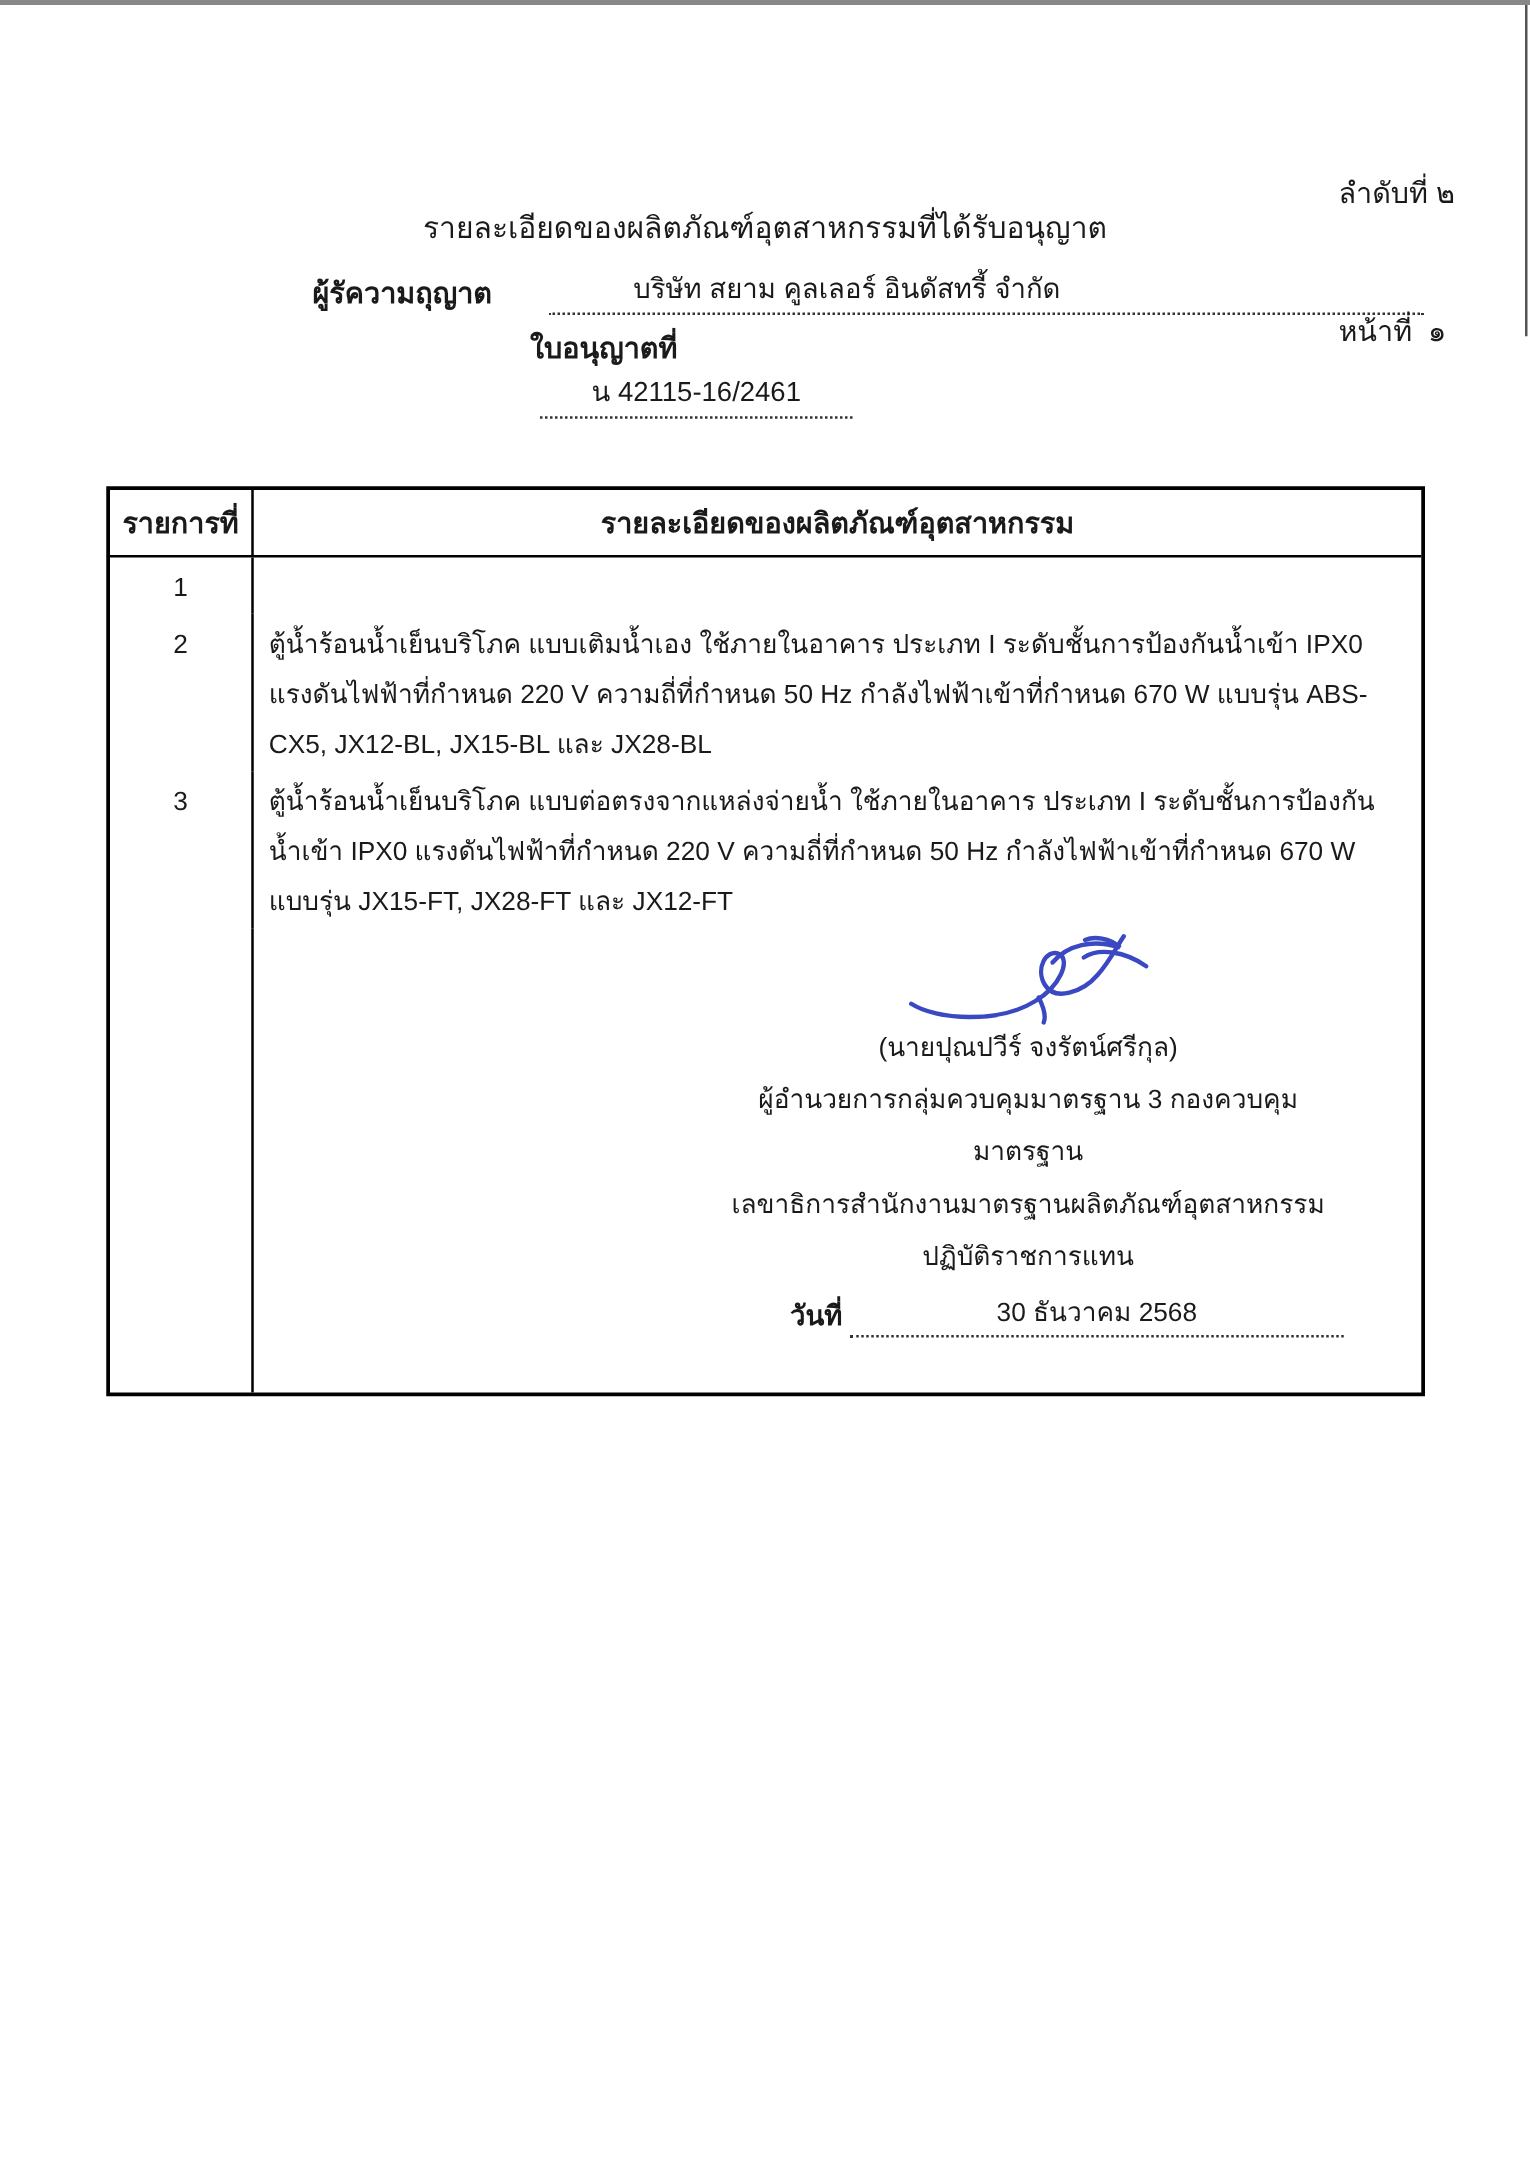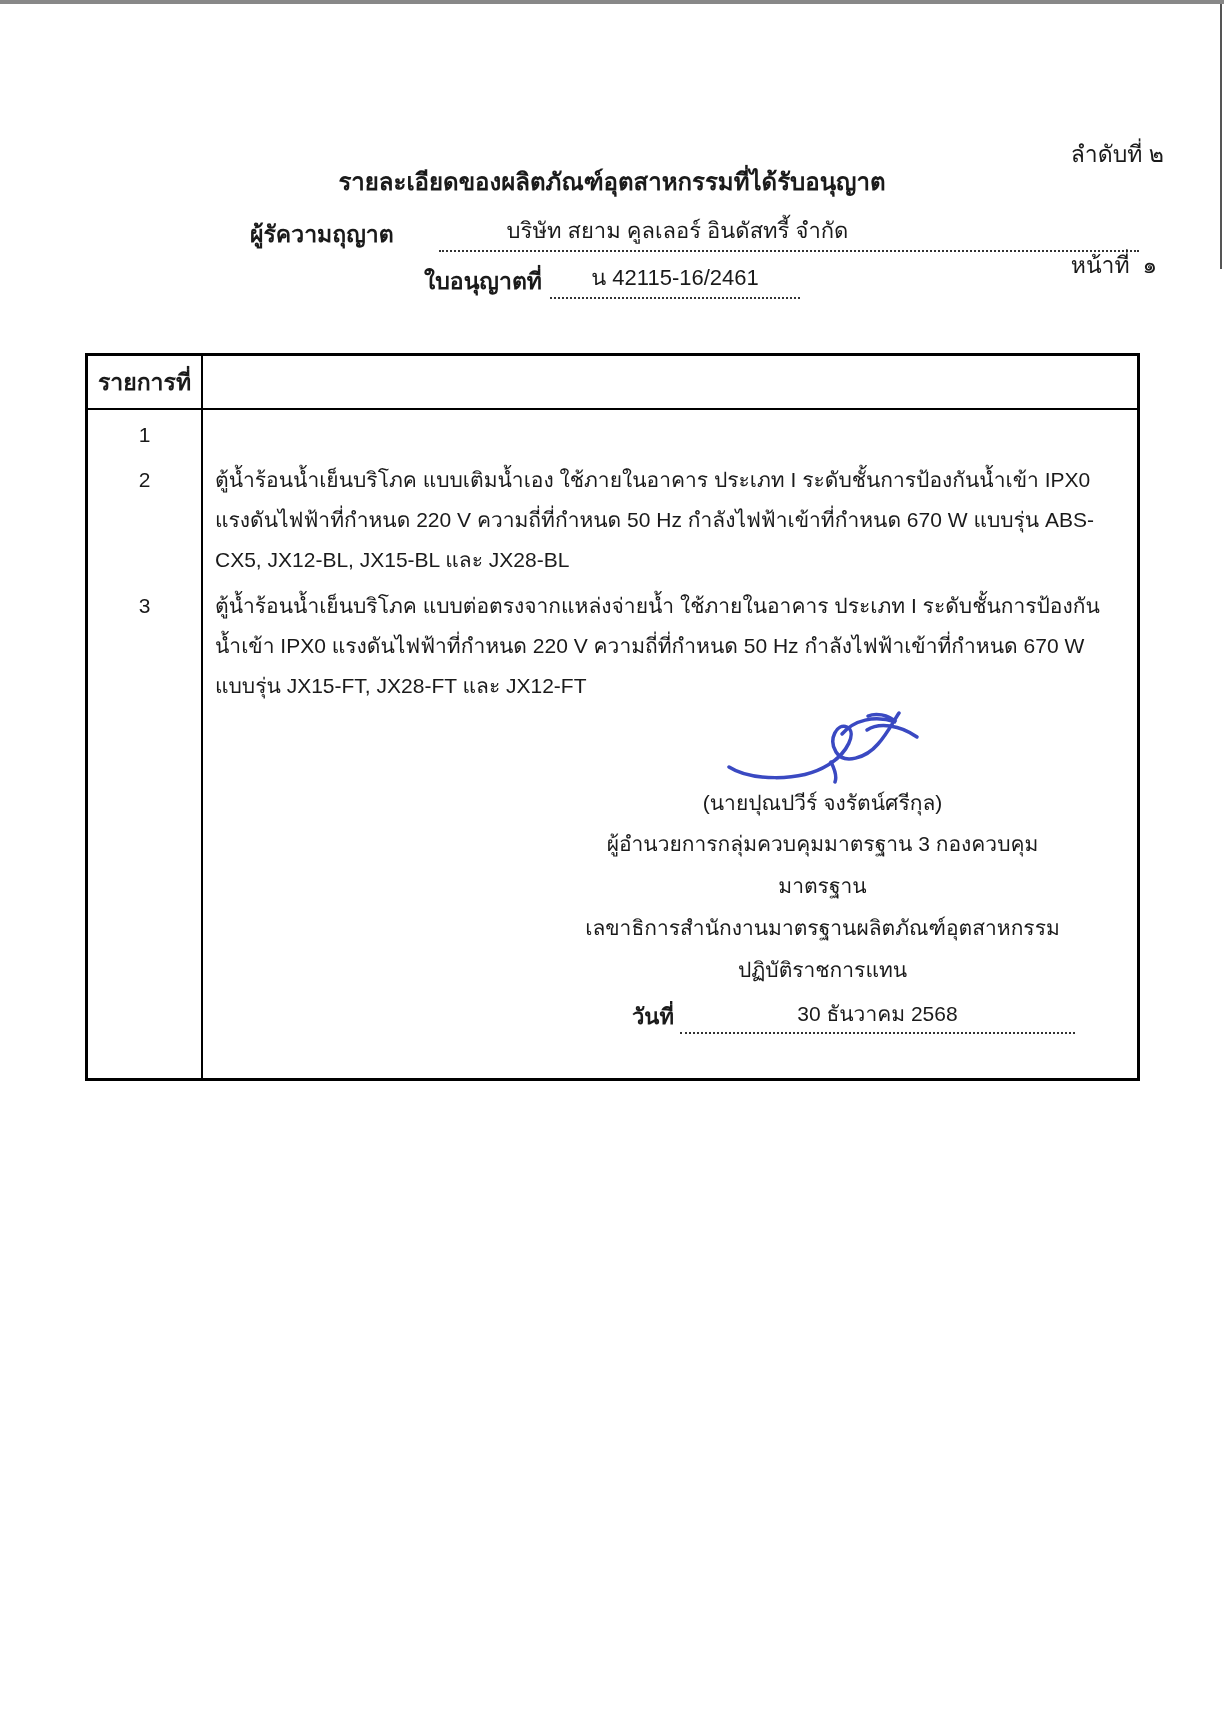--- a/index.html
+++ b/index.html
@@ -18,36 +18,37 @@
     background:#555;
   }
   .corner {
     position:absolute; top:58px; right:60px;
     font-size:23px; line-height:37px; text-align:left;
     white-space:pre;
   }
   .doc-title {
     padding-top:158px;
     text-align:center;
-    font-size:24px; font-weight:bold;
+    font-size:24px; font-weight:normal;
   }
   .field-line1 {
     display:flex; align-items:flex-end;
     margin:12px 85px 0 250px;
     font-size:22px;
   }
   .field-line1 .flabel { font-weight:bold; font-size:23px; white-space:nowrap; }
   .field-line1 .dotted-wide {
     flex:1; margin-left:45px; padding-left:68px; padding-bottom:2px;
     border-bottom:2px dotted #333;
   }
   .field-line2 {
-    display:flex; align-items:flex-end;
+    display:flex; 
     margin:8px 0 0 424px;
     font-size:22px;
+    flex-direction:column;
   }
   .field-line2 .flabel { font-weight:bold; font-size:23px; white-space:nowrap; }
   .field-line2 .dotted-short {
     width:250px; margin-left:8px; padding-bottom:2px;
     border-bottom:2px dotted #333;
     text-align:center; white-space:nowrap;
   }
   .doc-table {
     margin:54px 84px 0 85px;
     width:1055px;
@@ -121,20 +122,21 @@
   </div>
 
   <div class="field-line2">
     <span class="flabel">ใบอนุญาตที่</span>
     <span class="dotted-short">น 42115-16/2461</span>
   </div>
 
   <div class="doc-table">
     <div class="t-header">
       <div class="h-no">รายการที่</div>
+      <div class="h-detail">รายละเอียดของผลิตภัณฑ์อุตสาหกรรม</div>
     </div>
 
     <div class="t-item">
       <div class="c-no">1</div>
     </div>
 
     <div class="t-item">
       <div class="c-no">2</div>
       <div class="c-detail">ตู้น้ำร้อนน้ำเย็นบริโภค แบบเติมน้ำเอง ใช้ภายในอาคาร ประเภท I ระดับชั้นการป้องกันน้ำเข้า IPX0 แรงดันไฟฟ้าที่กำหนด 220 V ความถี่ที่กำหนด 50 Hz กำลังไฟฟ้าเข้าที่กำหนด 670 W แบบรุ่น ABS-CX5, JX12-BL, JX15-BL และ JX28-BL</div>
     </div>

